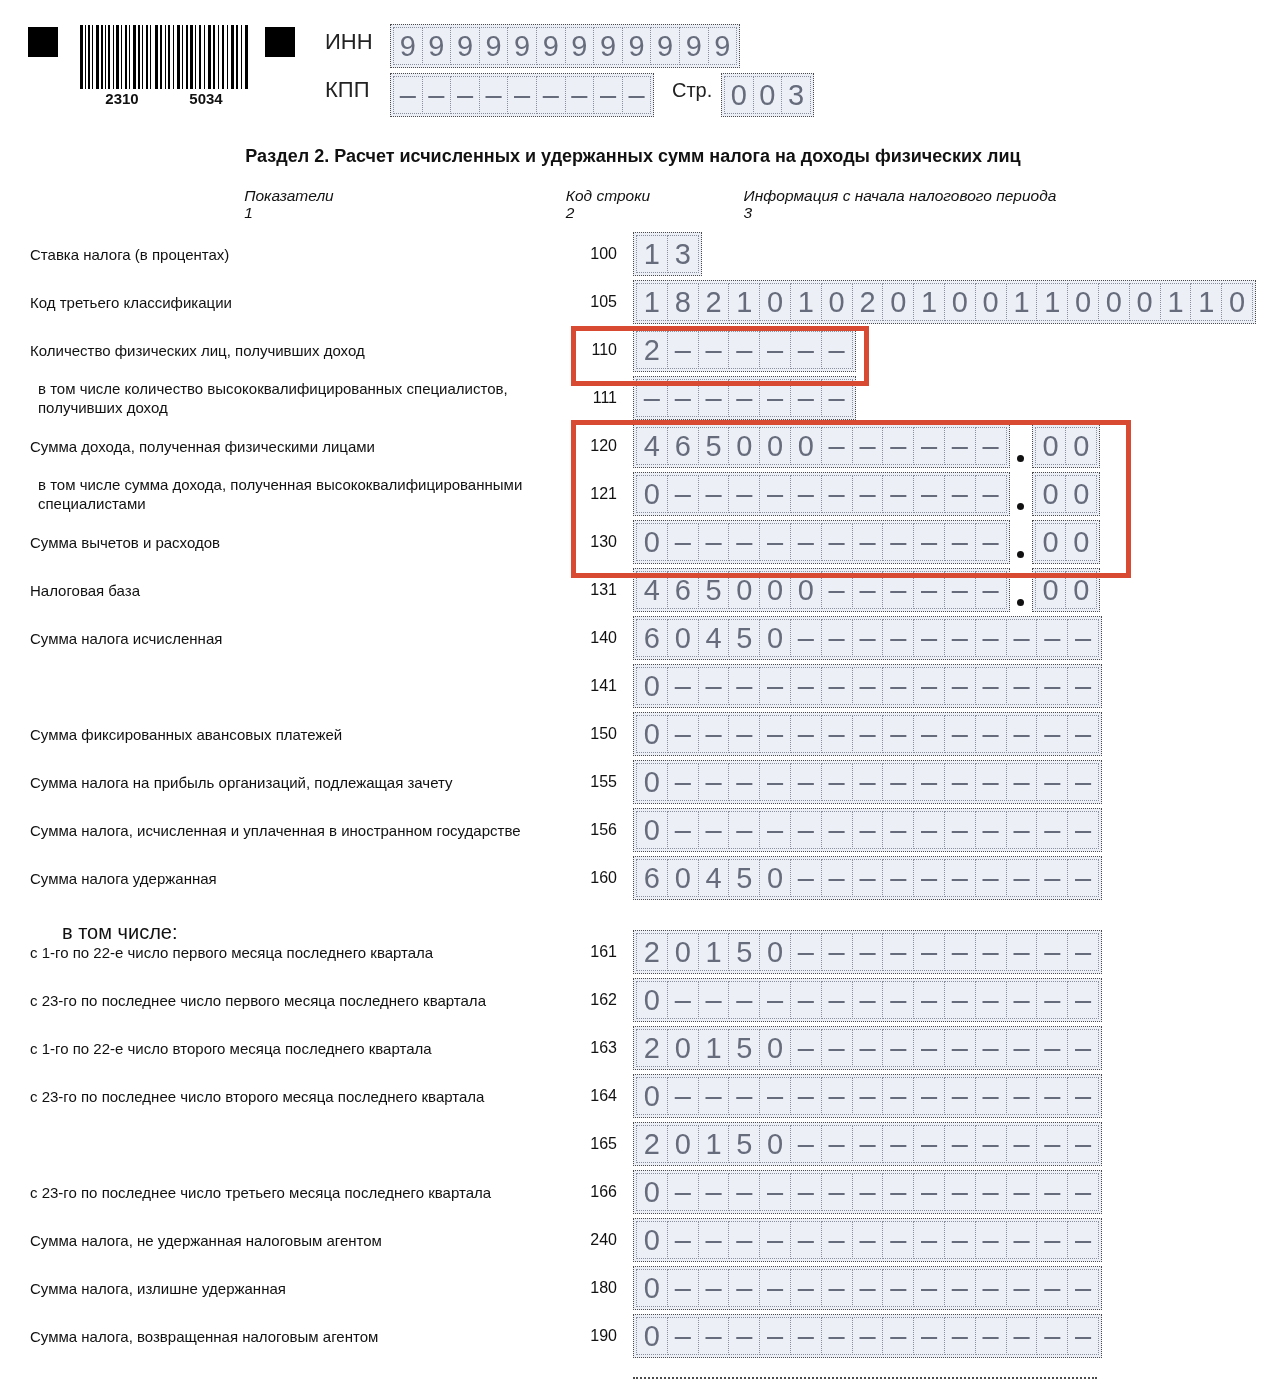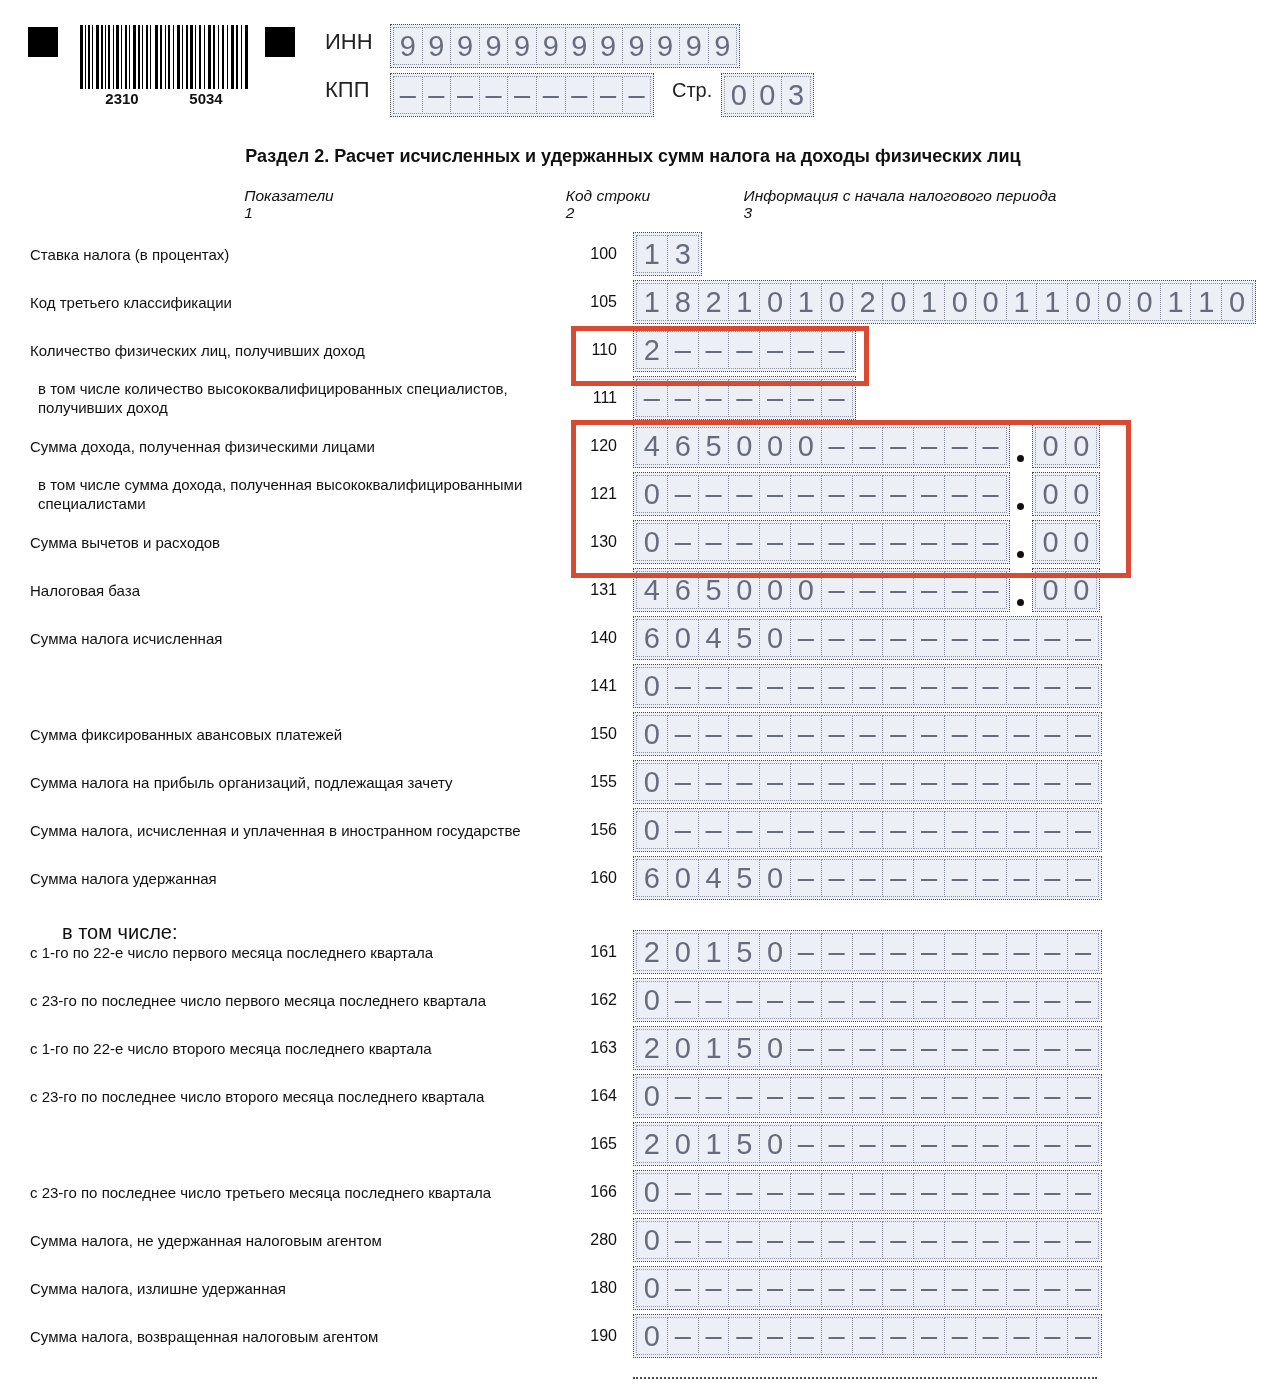--- a/index.html
+++ b/index.html
@@ -607,21 +607,21 @@
             <span class="cell">–</span>
             <span class="cell">–</span>
             <span class="cell">–</span>
             <span class="cell">–</span>
             <span class="cell">–</span>
           </div>
         </div>
       </div>
       <div class="row">
         <div class="label">Сумма налога, не удержанная налоговым агентом</div>
-        <div class="code">280</div>
+        <div class="code">240</div>
         <div class="cells">
           <div class="fieldwrap" style="display: flex;">
             <span class="cell">0</span>
             <span class="cell">–</span>
             <span class="cell">–</span>
             <span class="cell">–</span>
             <span class="cell">–</span>
             <span class="cell">–</span>
             <span class="cell">–</span>
             <span class="cell">–</span>

